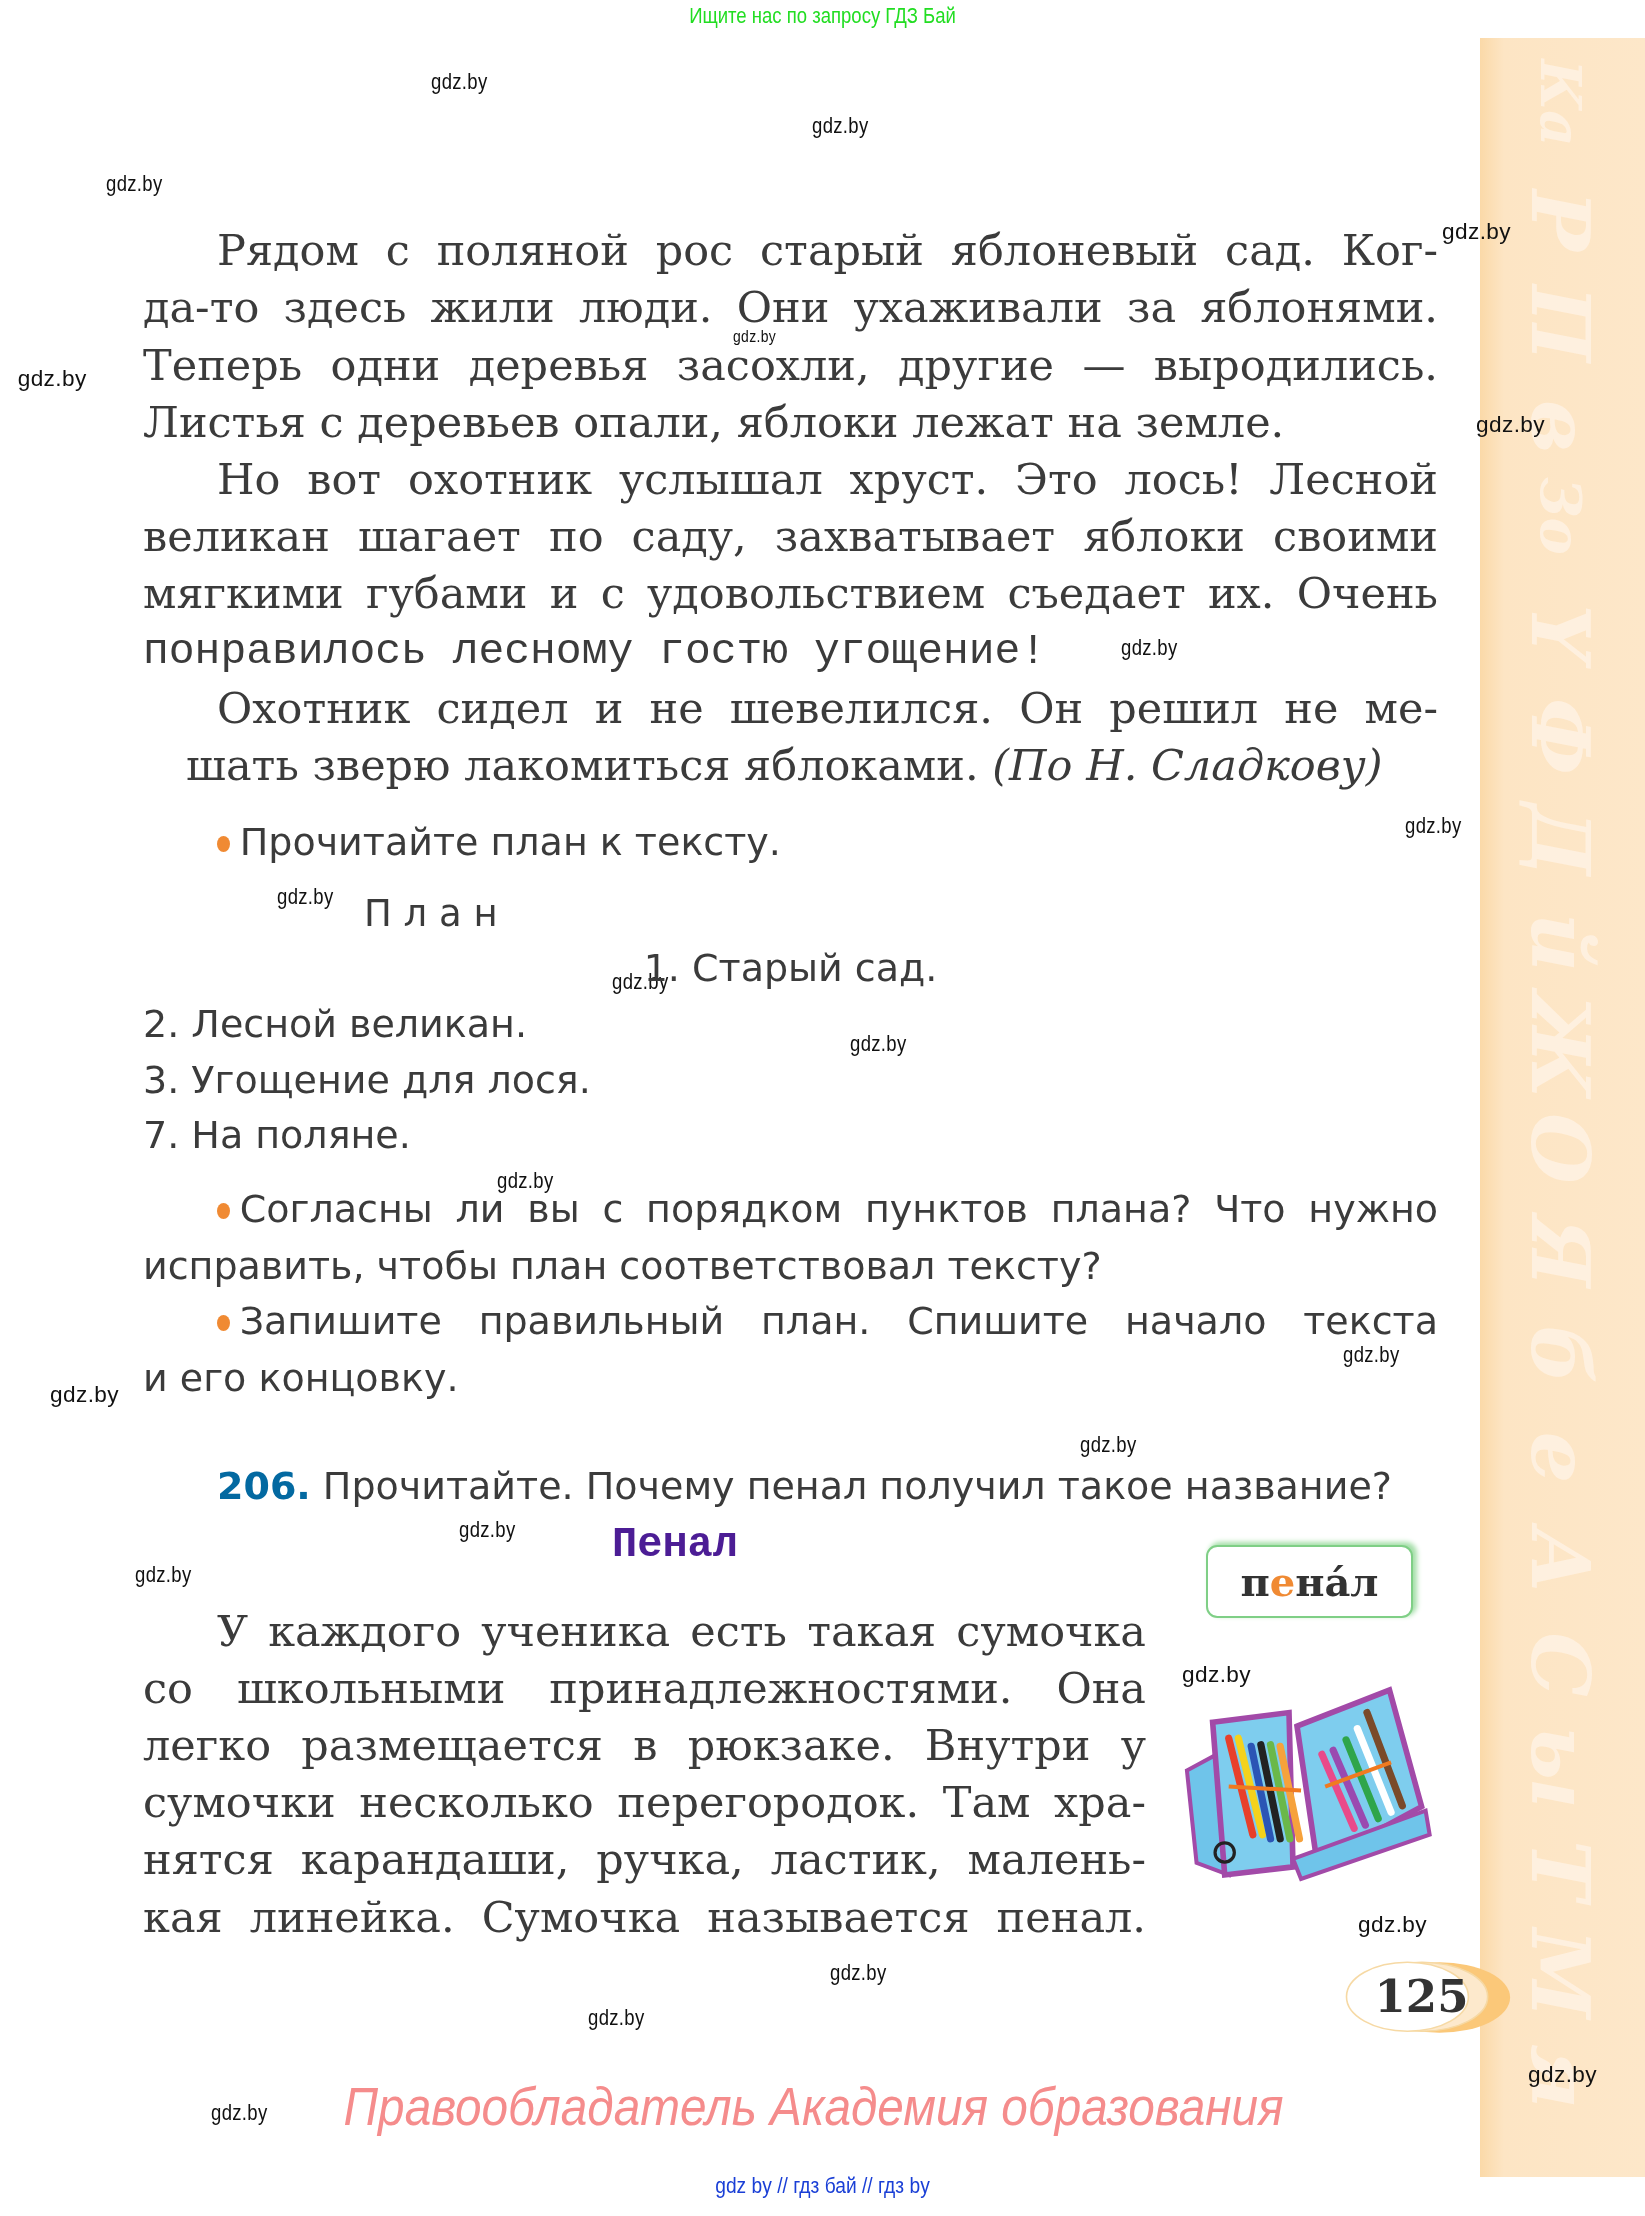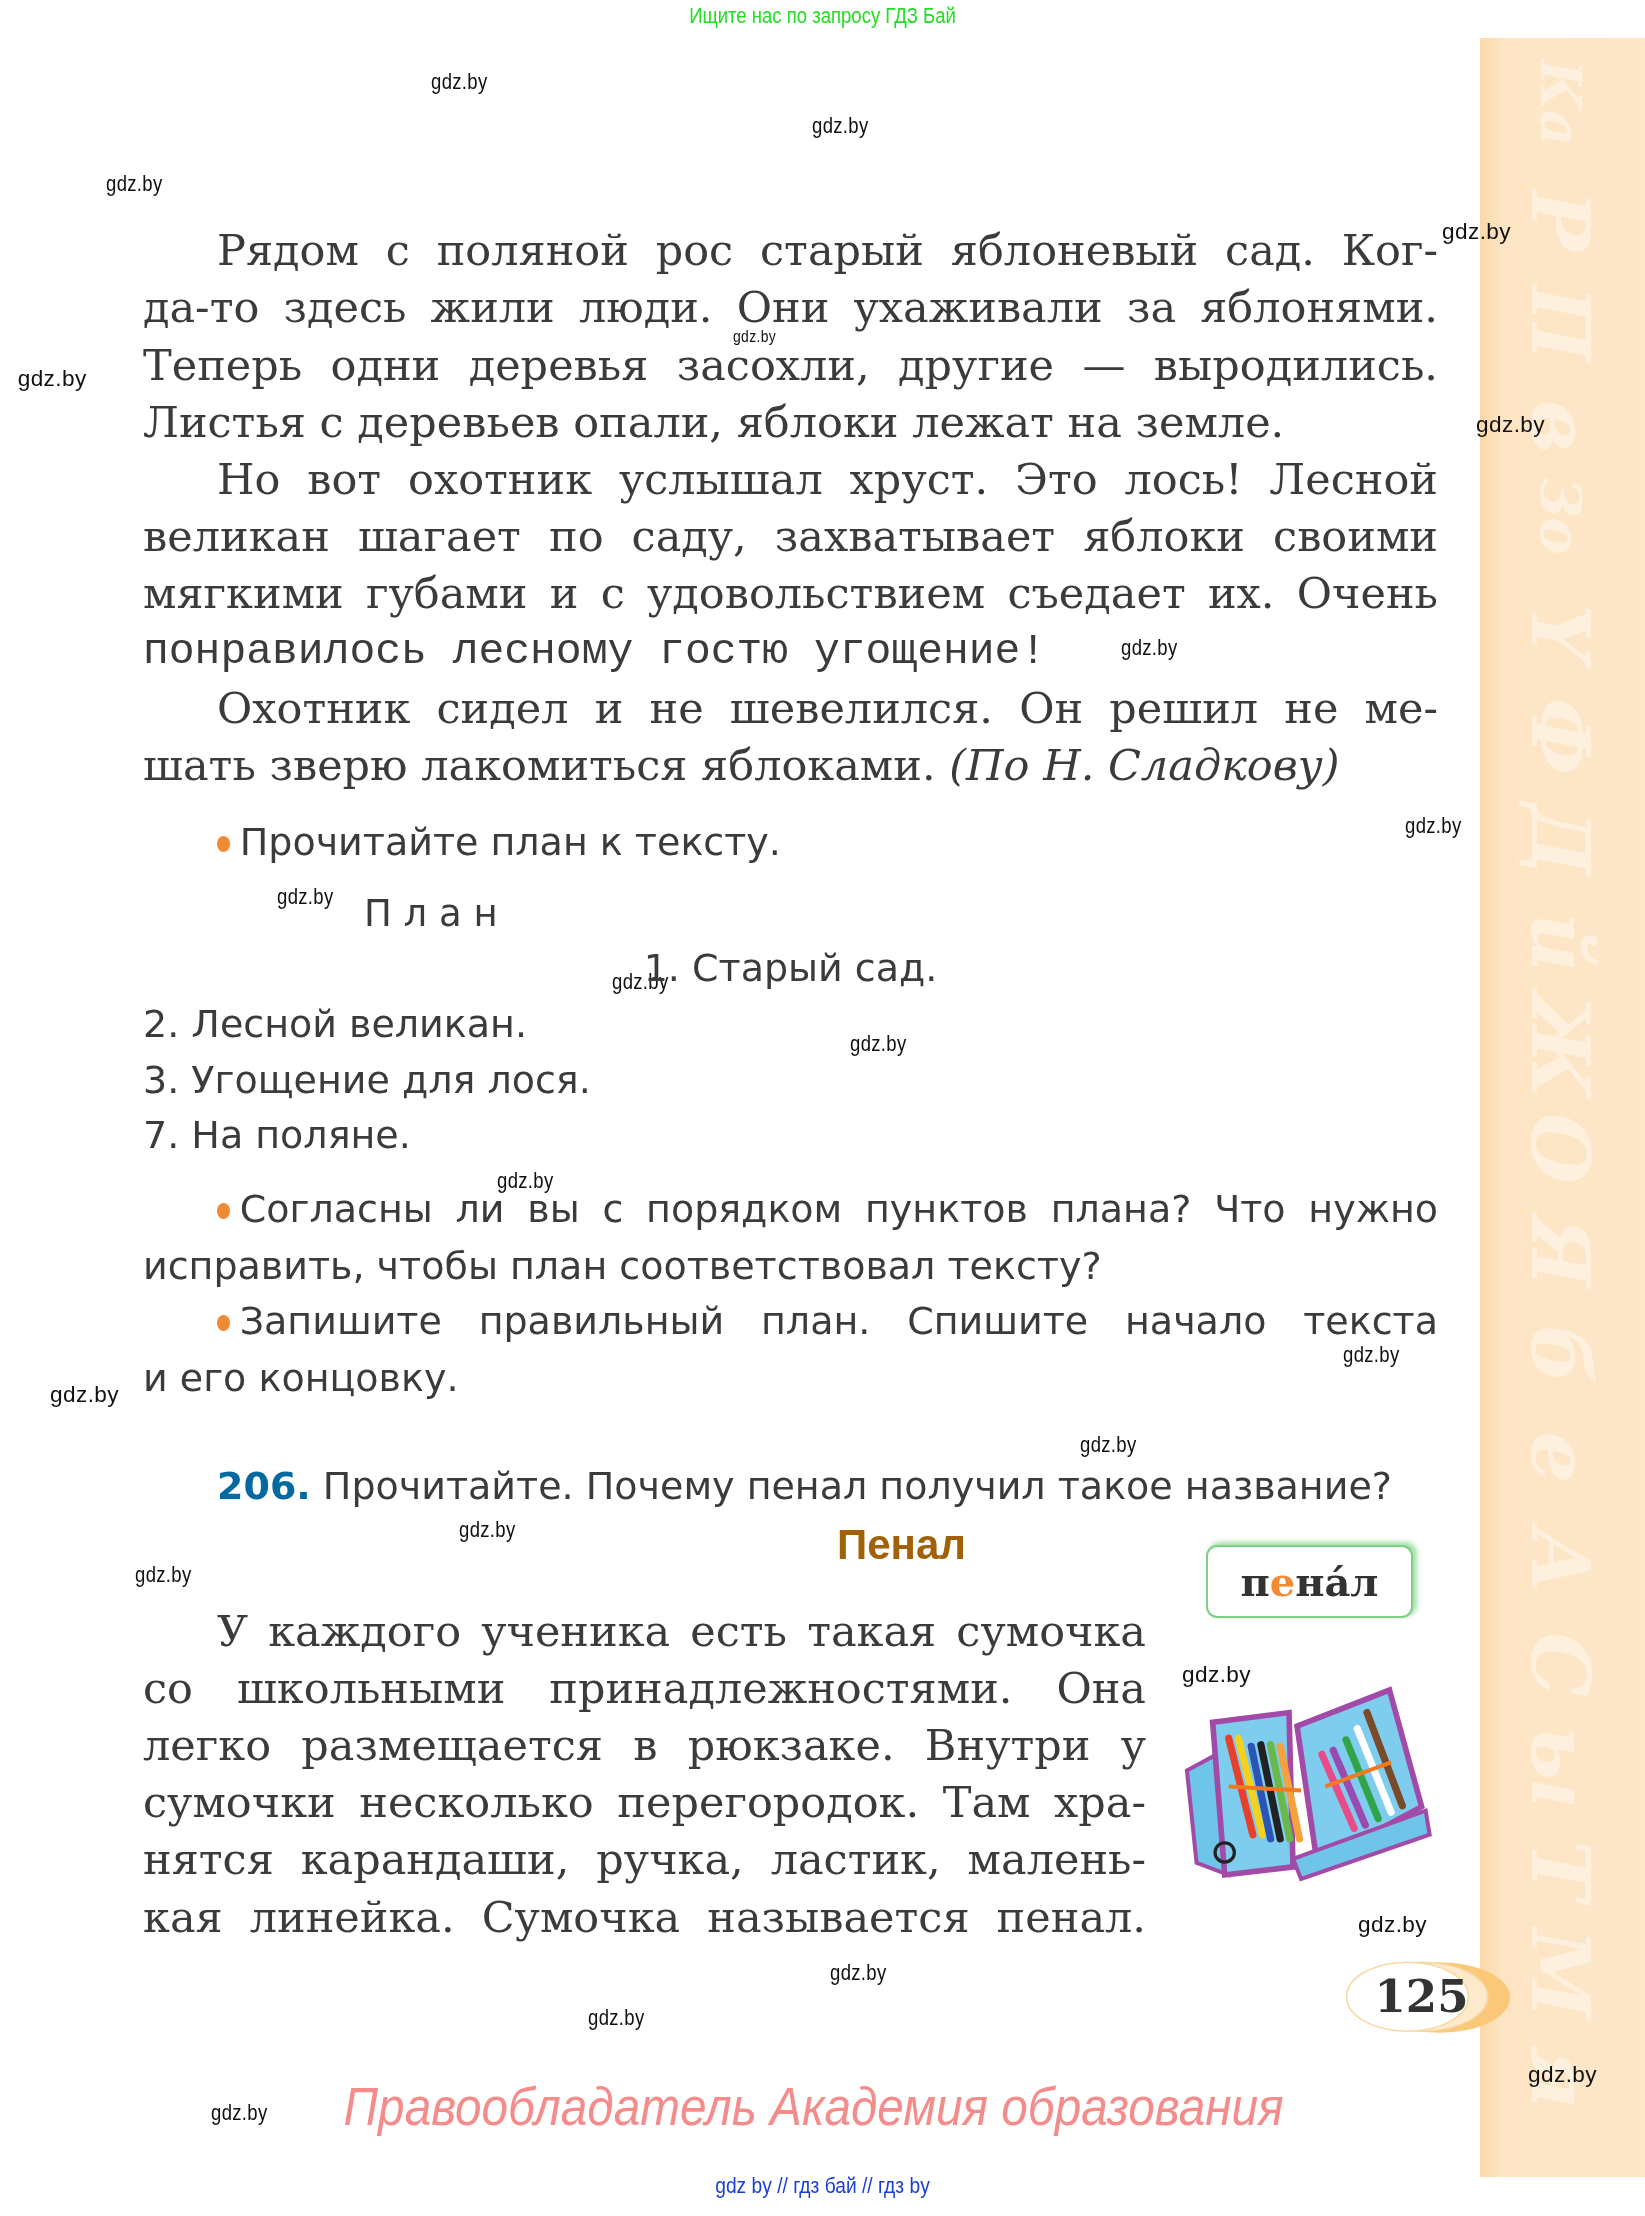--- a/index.html
+++ b/index.html
@@ -42,22 +42,22 @@
     color: #3b3b3b; white-space: nowrap;
   }
   .justify { text-align: justify; text-align-last: justify; }
   .bullet {
     display: inline-block; width: 13px; height: 16px; border-radius: 50%;
     background: #f08a33; margin-right: 9.7px; vertical-align: 3.2px;
   }
   .task-num { color: #0369a1; font-weight: bold; }
   .italic { font-style: italic; }
   .title-penal {
-    position: absolute; left: 612px; width: 354px; top: 1521px; text-align: right;
-    font-family: Liberation Sans, sans-serif; font-weight: bold; font-size: 42px; color: #a16207;
+    position: absolute; left: 612px; width: 354px; top: 1521px; text-align: left;
+    font-family: Liberation Mono, monospace; font-weight: bold; font-size: 42px; color: #4c1d95;
   }
   .penal-lines .serif-line { width: 1003px; }
   .penal-lines .indent { width: 929px; }
   .word-card {
     position: absolute; left: 1206px; top: 1545px; width: 203px; height: 69px;
     border: 2.4px solid #7fcf86; border-radius: 11.3px; background: #fff;
     box-shadow: 3.2px -2.4px 4.8px #a5dfa9;
     font-family: "DejaVu Serif", serif; font-weight: bold; font-size: 40px;
     text-align: center; line-height: 69px; color: #333;
   }
@@ -140,21 +140,21 @@
 <div class="serif-line" style="top:279px;">да-то здесь жили люди. Они ухаживали за яблонями.</div>
 <div class="serif-line" style="top:337px;">Теперь одни деревья засохли, другие — выродились.</div>
 <div class="serif-line" style="top:394px; text-align-last:left; width:1208px;">Листья с деревьев опали, яблоки лежат на земле.</div>
 
 <div class="serif-line indent" style="top:451px;">Но вот охотник услышал хруст. Это лось! Лесной</div>
 <div class="serif-line" style="top:508px;">великан шагает по саду, захватывает яблоки своими</div>
 <div class="serif-line" style="top:565px;">мягкими губами и с удовольствием съедает их. Очень</div>
 <div class="serif-line" style="top:623px; text-align-last:left;font-family:Liberation Mono, monospace;">понравилось лесному гостю угощение!</div>
 
 <div class="serif-line indent" style="top:680px;">Охотник сидел и не шевелился. Он решил не ме-</div>
-<div class="serif-line" style="top:737px; text-align-last:left;">
+<div class="serif-line" style="top:737px; text-align-last:left;margin-left:43px;">
   <span>шать зверю лакомиться яблоками.</span>
   <span class="italic">(По Н. Сладкову)</span>
 </div>
 
 <div class="sans-line" style="left:217px; top:815px;">
   <span class="bullet"></span><span>Прочитайте план к тексту.</span>
 </div>
 <div class="sans-line" style="left:364px; top:886px; font-size:37px;">П л а н</div>
 <div class="sans-line" style="top:941px;text-align:center;">1. Старый сад.</div>
 <div class="sans-line" style="top:997px;">2. Лесной великан.</div>

